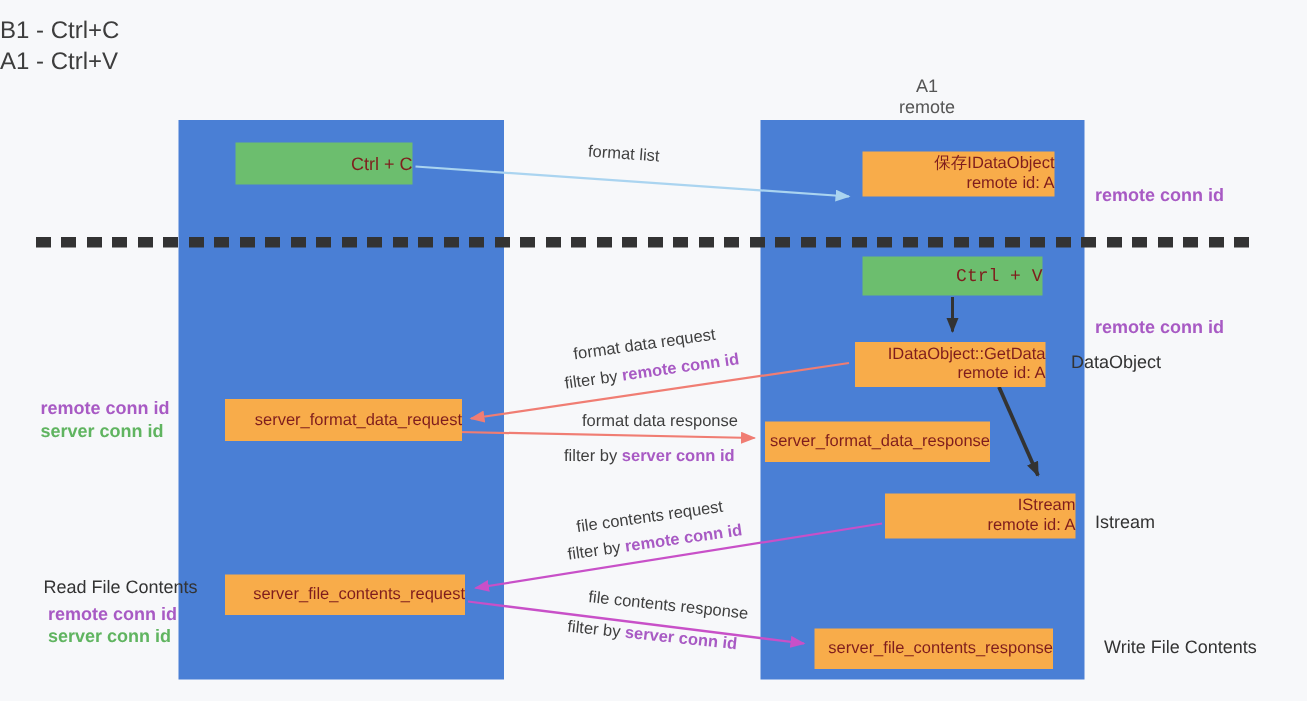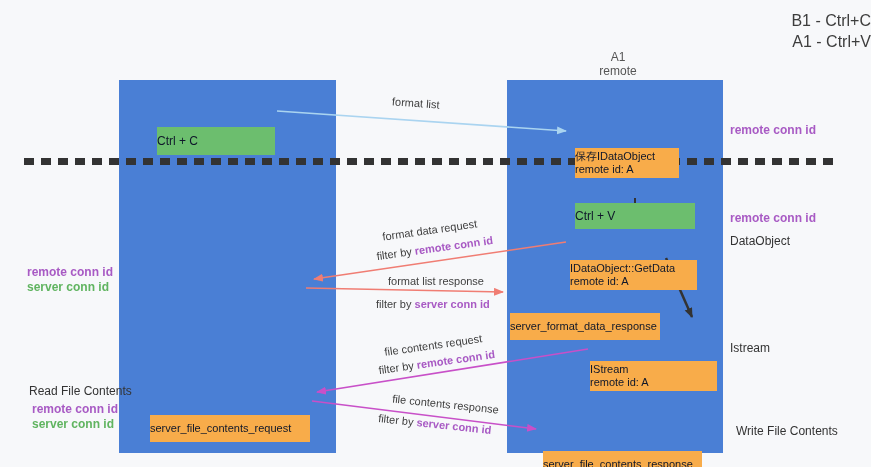--- a/index.html
+++ b/index.html
@@ -1,41 +1,41 @@
 <!DOCTYPE html>
 <html><head>
 <meta charset="utf-8">
 <style>
   html,body{margin:0;padding:0;background:#f7f8fa;font-family:"Liberation Sans",sans-serif;}
   #stage{position:relative;width:871px;height:467px;background:#f7f8fa;overflow:hidden;}
 
-  .title{position:absolute;left:0;top:10px;width:871px;text-align:right;
+  .title{position:absolute;left:0;top:10px;width:871px;text-align:left;
          font-size:16px;line-height:21px;color:#3d3d3d;}
   .lane-header{position:absolute;text-align:center;font-size:12px;line-height:14px;color:#555;}
   #lane-header-left{left:143px;top:50px;width:150px;}
   #lane-header-right{left:543px;top:50px;width:150px;}
 
   .lane{position:absolute;top:80px;height:373px;background:#4a7fd5;z-index:1;}
   #lane-left{left:119px;width:217px;}
   #lane-right{left:507px;width:216px;}
 
   .divider{position:absolute;left:24px;top:158px;width:812px;height:7px;z-index:2;
            background:repeating-linear-gradient(90deg,#333 0 10px,transparent 10px 17px);}
 
   svg.arrows{position:absolute;left:0;top:0;z-index:2;pointer-events:none;}
 
-  .node{position:absolute;z-index:3;color:#0f172a;text-align:left;
+  .node{position:absolute;z-index:3;color:#7f1d1d;text-align:right;
         display:flex;flex-direction:column;justify-content:center;
-        font-size:11px;line-height:13px;white-space:nowrap;margin-top:32px;}
+        font-size:11px;line-height:13px;white-space:nowrap;}
   .node.green{background:#6cbe6e;}
   .node.orange{background:#f8ac4a;}
 
   #node-ctrl-c{left:157px;top:95px;width:118px;height:28px;font-size:12px;}
-  #node-save-dataobject{left:575px;top:116px;width:104px;height:30px;}
-  #node-ctrl-v{left:575px;top:171px;width:120px;height:26px;font-size:12px;}
+  #node-save-dataobject{left:575px;top:101px;width:128px;height:30px;}
+  #node-ctrl-v{left:575px;top:171px;width:120px;height:26px;font-size:12px;font-family:Liberation Mono, monospace;}
   #node-getdata{left:570px;top:228px;width:127px;height:30px;}
   #node-format-request{left:150px;top:266px;width:158px;height:28px;}
   #node-format-response{left:510px;top:281px;width:150px;height:27px;}
   #node-istream{left:590px;top:329px;width:127px;height:30px;}
   #node-file-request{left:150px;top:383px;width:160px;height:27px;}
   #node-file-response{left:543px;top:419px;width:159px;height:27px;}
 
   .edge-label{position:absolute;z-index:4;font-size:11px;color:#3f3f3f;white-space:nowrap;}
   .rot-up{transform:rotate(-8deg);}
   .rot-dn{transform:rotate(6deg);}
@@ -43,21 +43,21 @@
   .key-remote{color:#a85ac4;font-weight:bold;}
   .key-server-purple{color:#a85ac4;font-weight:bold;}
 
   .annot{position:absolute;z-index:4;font-size:12px;white-space:nowrap;}
   .annot.purple{color:#a85ac4;font-weight:bold;}
   .annot.green{color:#60b460;font-weight:bold;}
   .annot.dark{color:#333;}
 
   #annot-right-top-conn{left:730px;top:123px;}
   #annot-right-mid-conn{left:730px;top:211px;}
-  #annot-right-dataobject{left:730px;top:234px;text-align:center;}
+  #annot-right-dataobject{left:714px;top:234px;text-align:center;}
   #annot-right-istream{left:730px;top:341px;}
   #annot-right-write{left:736px;top:424px;}
   #annot-left-mid-remote{left:27px;top:265px;}
   #annot-left-mid-server{left:27px;top:280px;}
   #annot-left-read{left:29px;top:384px;}
   #annot-left-bottom-remote{left:32px;top:402px;}
   #annot-left-bottom-server{left:32px;top:417px;}
 
   #lbl-format-list{left:392px;top:97px;}
   #lbl-fmt-req{left:382px;top:224px;}
@@ -124,20 +124,23 @@
 
   <div class="node green" id="node-ctrl-v">
     <span>Ctrl + V</span>
   </div>
 
   <div class="node orange" id="node-getdata">
     <span>IDataObject::GetData</span>
     <span>remote id: A</span>
   </div>
 
+  <div class="node orange" id="node-format-request">
+    <span>server_format_data_request</span>
+  </div>
 
   <div class="node orange" id="node-format-response">
     <span>server_format_data_response</span>
   </div>
 
   <div class="node orange" id="node-istream">
     <span>IStream</span>
     <span>remote id: A</span>
   </div>
 
@@ -147,21 +150,21 @@
 
   <div class="node orange" id="node-file-response">
     <span>server_file_contents_response</span>
   </div>
 
   <div class="edge-label rot-flat" id="lbl-format-list">format list</div>
 
   <div class="edge-label rot-up" id="lbl-fmt-req">format data request</div>
   <div class="edge-label rot-up" id="lbl-fmt-req-filter"><span>filter by </span><span class="key-remote">remote conn id</span></div>
 
-  <div class="edge-label" id="lbl-fmt-resp">format list response</div>
+  <div class="edge-label" id="lbl-fmt-resp">format data response</div>
   <div class="edge-label" id="lbl-fmt-resp-filter"><span>filter by </span><span class="key-server-purple">server conn id</span></div>
 
   <div class="edge-label rot-up" id="lbl-file-req">file contents request</div>
   <div class="edge-label rot-up" id="lbl-file-req-filter"><span>filter by </span><span class="key-remote">remote conn id</span></div>
 
   <div class="edge-label rot-dn" id="lbl-file-resp">file contents response</div>
   <div class="edge-label rot-dn" id="lbl-file-resp-filter"><span>filter by </span><span class="key-server-purple">server conn id</span></div>
 
   <div class="annot purple" id="annot-right-top-conn">remote conn id</div>
   <div class="annot purple" id="annot-right-mid-conn">remote conn id</div>

